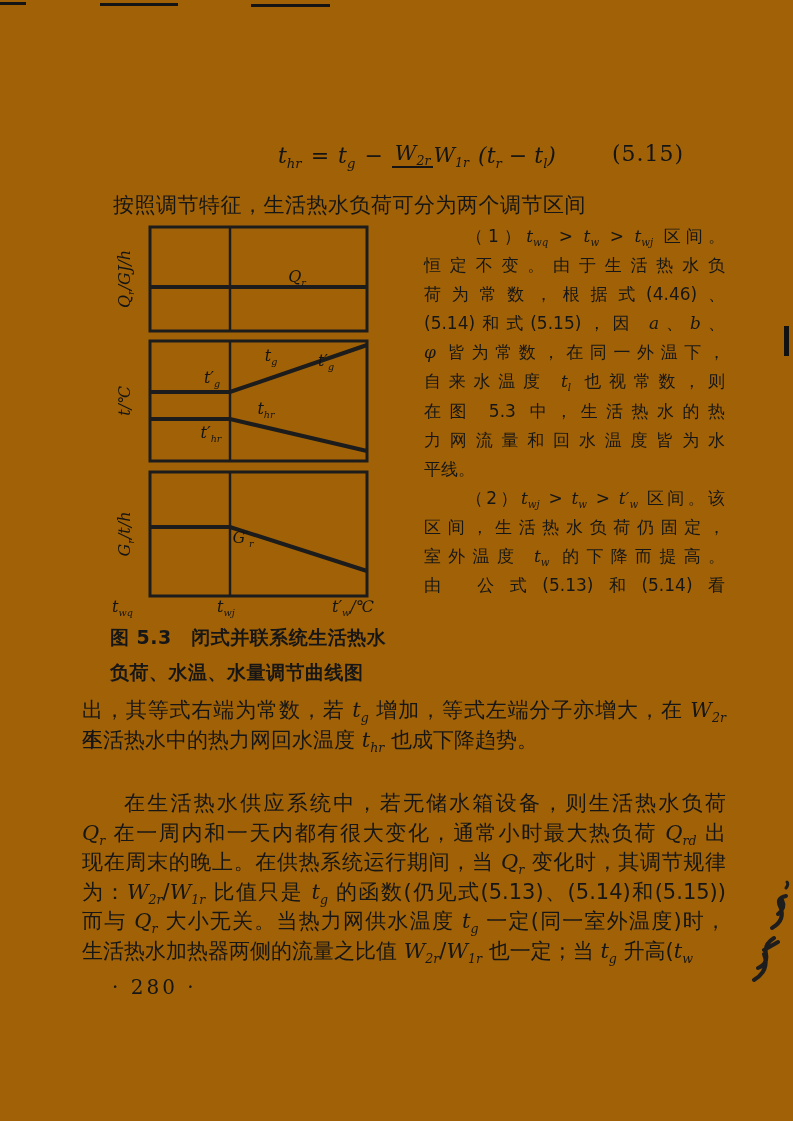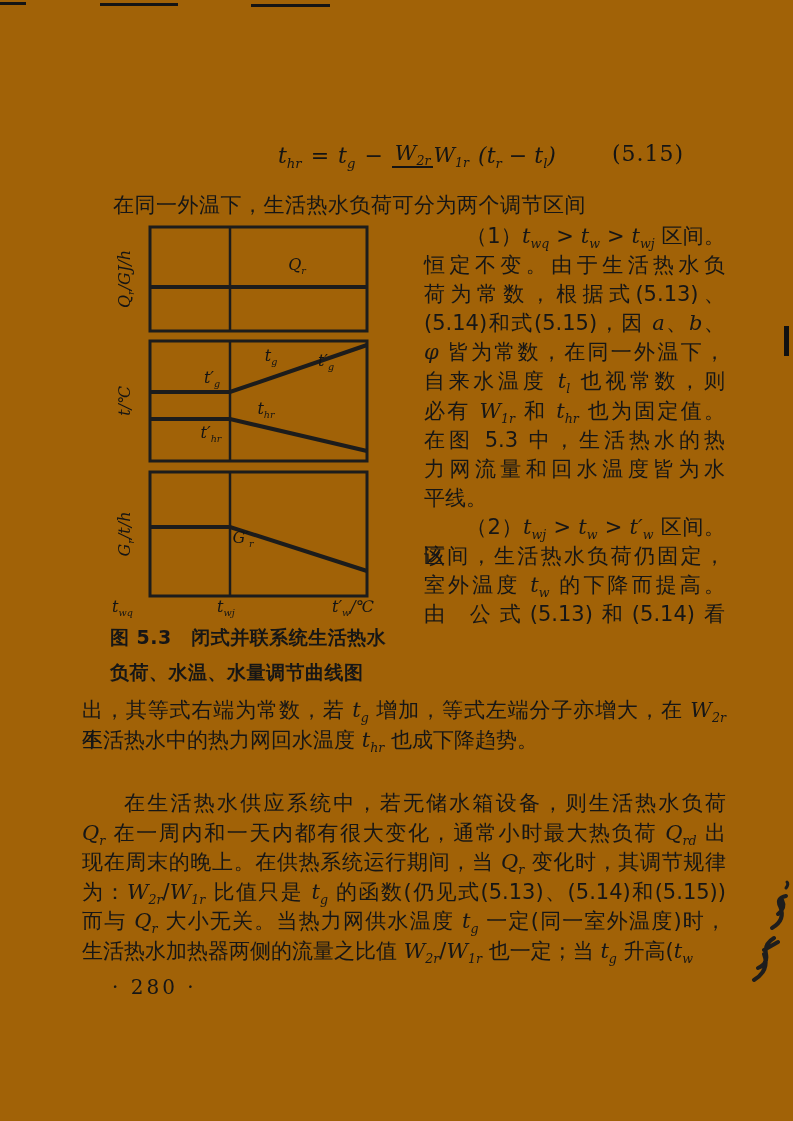--- a/index.html
+++ b/index.html
@@ -22,21 +22,21 @@
   .intro{left:113px;top:191px;font-size:21px;letter-spacing:0.5px;white-space:nowrap;}
   
   .figure{left:110px;top:224px;width:282px;height:475px;}
   .figure svg{position:absolute;left:0;top:0;}
   .flabel{position:absolute;font-family:"DejaVu Serif",serif;font-style:italic;font-size:16px;color:#141414;white-space:nowrap;transform:translate(-50%,-50%);}
   .ylab{position:absolute;font-family:"DejaVu Serif",serif;font-style:italic;font-size:16px;color:#141414;white-space:nowrap;transform:translate(-50%,-50%) rotate(-90deg);}
   .xlab{position:absolute;top:373px;font-family:"DejaVu Serif",serif;font-style:italic;font-size:16px;color:#141414;white-space:nowrap;}
   .caption{position:absolute;left:0;top:396px;width:282px;text-align:left;font-size:19px;font-weight:700;line-height:35px;letter-spacing:0.5px;}
   
   .rcol{left:424px;top:222px;width:301px;}
-  .rcol .ln{font-size:21px;line-height:29.1px;height:29.1px;text-align:justify;text-align-last:justify;white-space:nowrap0;}
+  .rcol .ln{font-size:17px;line-height:29.1px;height:29.1px;text-align:justify;text-align-last:justify;white-space:nowrap0;}
   .rcol .ln.noj{text-align-last:left;}
   .rcol .ln.ind{text-indent:42px;}
   
   .para1{left:82px;top:696px;width:644px;}
   .para2{left:82px;top:789px;width:644px;}
   .para1 .ln,.para2 .ln{font-size:21px;line-height:29.6px;height:29.6px;text-align:justify;text-align-last:justify;}
   .para1 .ln.noj,.para2 .ln.noj{text-align-last:left;}
   .ln.ind2{text-indent:42px;}
   
   .pagenum{left:112px;top:975px;font-size:20px;letter-spacing:3px;font-family:"DejaVu Serif",serif;}
@@ -61,21 +61,21 @@
       <span>−</span>
       <span class="frac">
         <span class="num">W<sub>2r</sub></span>
         <span class="den">W<sub>1r</sub></span>
       </span>
       <span>(t<sub>r</sub> − t<sub>l</sub>)</span>
     </div>
     <span class="eqnum">(5.15)</span>
   </div>
 
-  <div class="abs intro cn">在同一外温下，生活热水负荷可分为两个调节区间</div>
+  <div class="abs intro cn">按照调节特征，生活热水负荷可分为两个调节区间</div>
 
   <div class="abs figure">
     <svg width="282" height="392" viewBox="0 0 282 392">
 
       <rect x="40" y="3" width="217" height="104" fill="none" stroke="#1c1c1c" stroke-width="3"></rect>
       <line x1="120" y1="3" x2="120" y2="107" stroke="#1c1c1c" stroke-width="2.5"></line>
       <line x1="40" y1="63" x2="257" y2="63" stroke="#1c1c1c" stroke-width="4"></line>
 
       <rect x="40" y="117" width="217" height="120" fill="none" stroke="#1c1c1c" stroke-width="3"></rect>
       <line x1="120" y1="117" x2="120" y2="237" stroke="#1c1c1c" stroke-width="2.5"></line>
@@ -84,46 +84,45 @@
 
       <rect x="40" y="248" width="217" height="124" fill="none" stroke="#1c1c1c" stroke-width="3"></rect>
       <line x1="120" y1="248" x2="120" y2="372" stroke="#1c1c1c" stroke-width="2.5"></line>
       <polyline points="40,303 120,303 257,347" fill="none" stroke="#1c1c1c" stroke-width="4"></polyline>
     </svg>
 
     <span class="ylab" style="left:14px;top:55px;">Q<sub>r</sub>/GJ/h</span>
     <span class="ylab" style="left:14px;top:177px;">t/℃</span>
     <span class="ylab" style="left:14px;top:310px;">G<sub>r</sub>/t/h</span>
 
-    <span class="flabel" style="left:187px;top:40px;">Q<sub>r</sub></span>
+    <span class="flabel" style="left:187px;top:52px;">Q<sub>r</sub></span>
     <span class="flabel" style="left:102px;top:153px;">t′<sub>g</sub></span>
     <span class="flabel" style="left:161px;top:131px;">t<sub>g</sub></span>
     <span class="flabel" style="left:216px;top:136px;">t′<sub>g</sub></span>
     <span class="flabel" style="left:156px;top:184px;">t<sub>hr</sub></span>
     <span class="flabel" style="left:101px;top:208px;">t′<sub>hr</sub></span>
     <span class="flabel" style="left:133px;top:313px;">G′<sub>r</sub></span>
 
     <span class="xlab" style="left:2px;">t<sub>wq</sub></span>
     <span class="xlab" style="left:107px;">t<sub>wj</sub></span>
     <span class="xlab" style="left:222px;">t′<sub>w</sub>/℃</span>
 
     <div class="caption cn">
       <div>图 5.3　闭式并联系统生活热水</div>
       <div>负荷、水温、水量调节曲线图</div>
     </div>
   </div>
 
   <div class="abs rcol cn">
     <div class="ln ind">（1）<i>t<sub>wq</sub></i> &gt; <i>t<sub>w</sub></i> &gt; <i>t<sub>wj</sub></i> 区间。</div>
     <div class="ln">恒定不变。由于生活热水负</div>
-    <div class="ln">荷为常数，根据式(5.13)、</div>
+    <div class="ln">荷为常数，根据式(4.46)、</div>
     <div class="ln">(5.14)和式(5.15)，因 <i>a</i>、<i>b</i>、</div>
     <div class="ln"><i>φ</i> 皆为常数，在同一外温下，</div>
     <div class="ln">自来水温度 <i>t<sub>l</sub></i> 也视常数，则</div>
-    <div class="ln">必有 <i>W<sub>1r</sub></i> 和 <i>t<sub>hr</sub></i> 也为固定值。</div>
     <div class="ln">在图 5.3 中，生活热水的热</div>
     <div class="ln">力网流量和回水温度皆为水</div>
     <div class="ln noj">平线。</div>
     <div class="ln ind">（2）<i>t<sub>wj</sub></i> &gt; <i>t<sub>w</sub></i> &gt; <i>t′<sub>w</sub></i> 区间。该</div>
     <div class="ln">区间，生活热水负荷仍固定，</div>
     <div class="ln">室外温度 <i>t<sub>w</sub></i> 的下降而提高。</div>
     <div class="ln">由 公式(5.13)和(5.14)看</div>
   </div>
 
   <div class="abs para1 cn">

